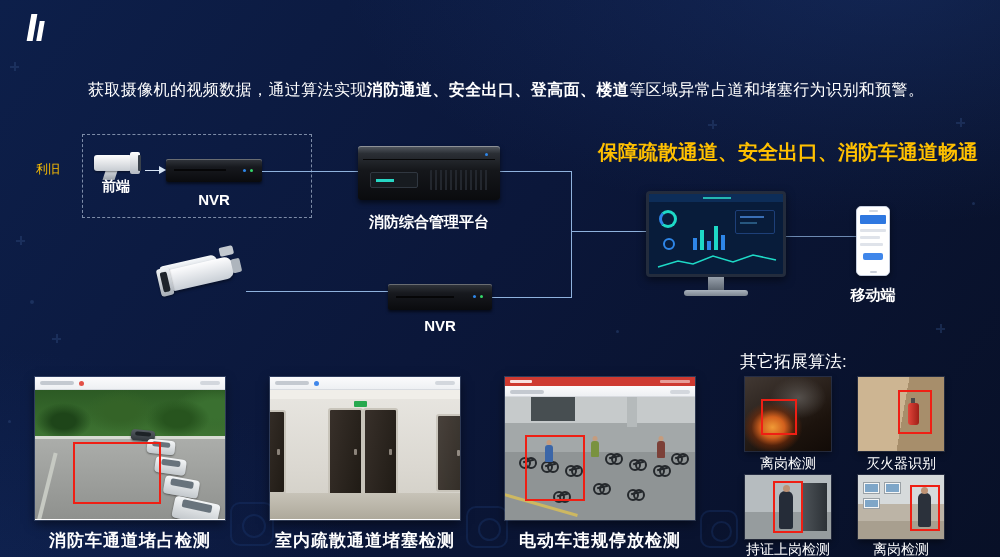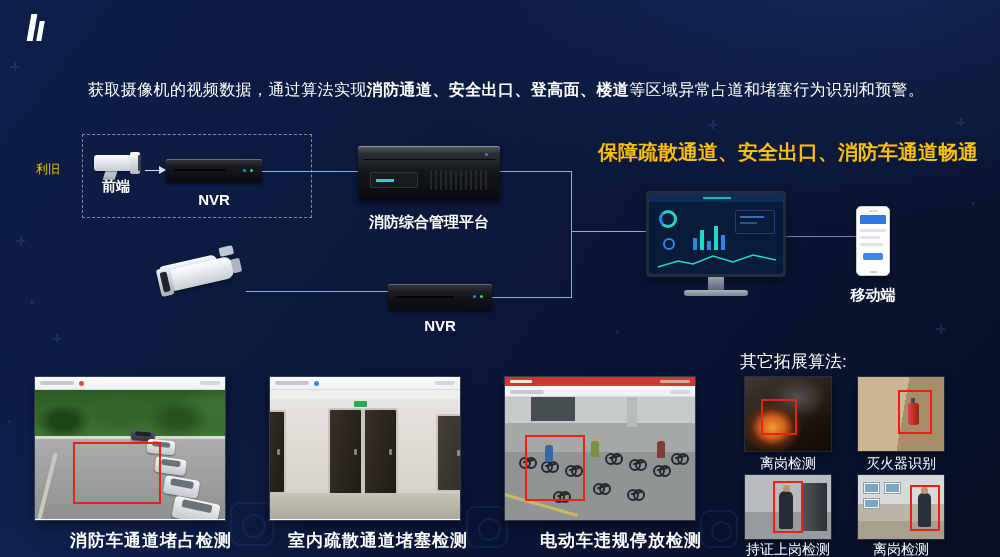--- a/index.html
+++ b/index.html
@@ -180,21 +180,21 @@
   .p3 .b4{left:100px;top:58px}.p3 .b5{left:124px;top:64px}.p3 .b6{left:148px;top:70px}
   .p3 .b7{left:166px;top:58px}.p3 .b8{left:88px;top:88px}.p3 .b9{left:122px;top:94px}.p3 .b10{left:48px;top:96px}
   .p3 .person{position:absolute;border-radius:3px 3px 1px 1px}
   .p3 .person::before{content:"";position:absolute;left:50%;top:-5px;transform:translateX(-50%);width:5px;height:5px;border-radius:50%;background:#c59c7e}
   .p3 .pe1{left:40px;top:48px;width:8px;height:17px;background:#3b66a8}
   .p3 .pe2{left:86px;top:44px;width:8px;height:16px;background:#79923f}
   .p3 .pe3{left:152px;top:44px;width:8px;height:17px;background:#7c4038}
   .p3 .rb{left:20px;top:38px;width:60px;height:66px}
   .p3 .mark{position:absolute;left:-6px;bottom:14px;width:80px;height:3px;background:#cdb861;transform:rotate(16deg)}
 
-  .caption{position:absolute;top:529px;color:#fff;font-size:17px;font-weight:bold;text-align:right;letter-spacing:1px;white-space:nowrap}
+  .caption{position:absolute;top:529px;color:#fff;font-size:17px;font-weight:bold;text-align:center;letter-spacing:1px;white-space:nowrap}
   .cap1{left:28px;width:204px}
   .cap2{left:262px;width:206px}
   .cap3{left:498px;width:204px}
 
   
   .algo-header{position:absolute;left:740px;top:350px;font-size:17px;font-weight:normal}
   .tile{position:absolute;overflow:hidden;box-shadow:0 0 0 1px rgba(255,255,255,.12),0 3px 7px rgba(0,0,0,.45)}
   .t1{left:745px;top:377px;width:86px;height:74px;background:
     radial-gradient(30px 26px at 32% 68%,#f09a36 0%,#d2601d 40%,rgba(120,45,10,.6) 70%,transparent 100%),
     radial-gradient(40px 30px at 62% 28%,#55504c 0%,transparent 70%),

